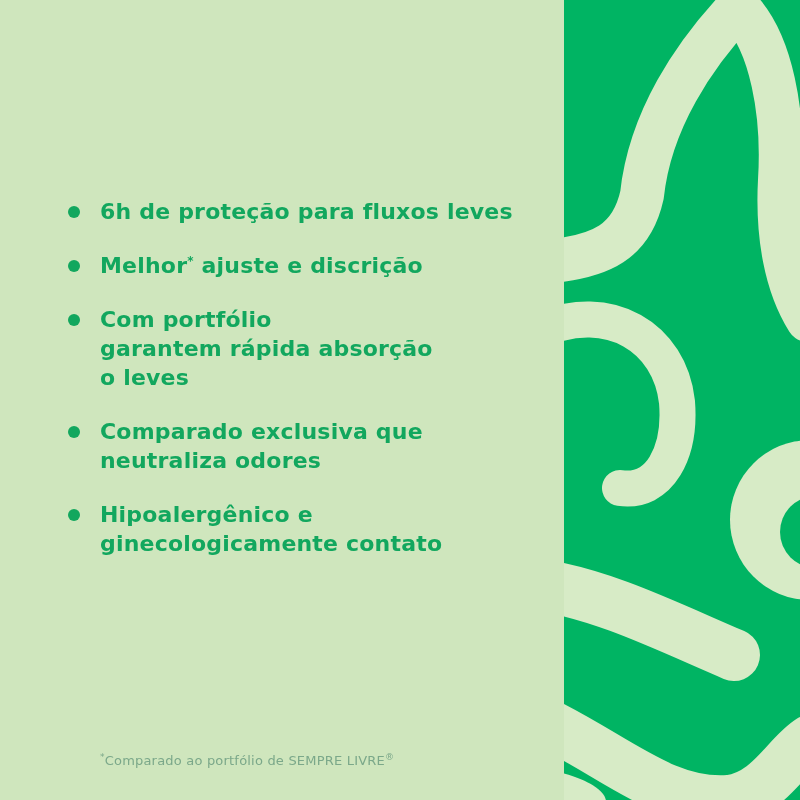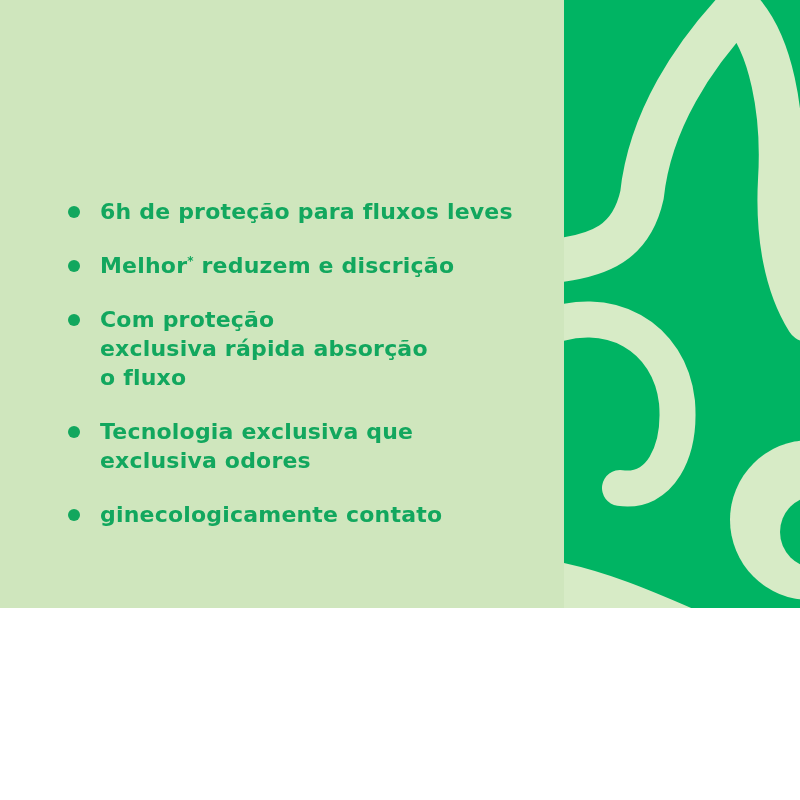--- a/index.html
+++ b/index.html
@@ -7,21 +7,21 @@
     --panel: #00b463;
     --swirl: #d7ebc6;
     --text: #12a75e;
     --footnote: #7ba88a;
   }
   * { margin: 0; padding: 0; box-sizing: border-box; }
   html, body { width: 800px; height: 800px; overflow: hidden; }
   .canvas {
     position: relative;
     width: 800px;
-    height: 608px;
+    height: 800px;
     background: var(--background);
     overflow: hidden;
     font-family: "DejaVu Sans", "Liberation Sans", sans-serif;
   }
   
   .benefits {
     position: absolute;
     left: 68px;
     top: 197px;
     width: 480px;
@@ -86,50 +86,52 @@
     <li class="benefit-item">
       <span class="dot"></span>
       <div>
         <div class="ln">6h de proteção para fluxos leves</div>
       </div>
     </li>
 
     <li class="benefit-item">
       <span class="dot"></span>
       <div>
-        <div class="ln"><span>Melhor</span><sup>*</sup><span> reduzem e discrição</span></div>
+        <div class="ln"><span>Melhor</span><sup>*</sup><span> ajuste e discrição</span></div>
       </div>
     </li>
 
     <li class="benefit-item">
       <span class="dot"></span>
       <div>
-        <div class="ln">Com proteção</div>
-        <div class="ln">exclusiva rápida absorção</div>
-        <div class="ln">o fluxo</div>
+        <div class="ln">Com portfólio</div>
+        <div class="ln">garantem rápida absorção</div>
+        <div class="ln">o leves</div>
       </div>
     </li>
 
     <li class="benefit-item">
       <span class="dot"></span>
       <div>
-        <div class="ln">Tecnologia exclusiva que</div>
-        <div class="ln">exclusiva odores</div>
+        <div class="ln">Comparado exclusiva que</div>
+        <div class="ln">neutraliza odores</div>
       </div>
     </li>
 
     <li class="benefit-item">
       <span class="dot"></span>
       <div>
+        <div class="ln">Hipoalergênico e</div>
         <div class="ln">ginecologicamente contato</div>
       </div>
     </li>
 
   </ul>
 
+  <div class="footnote"><sup>*</sup><span>Comparado ao portfólio de SEMPRE LIVRE</span><sup>®</sup></div>
 
   <div class="pattern">
     <svg width="236" height="800" viewBox="0 0 236 800" xmlns="http://www.w3.org/2000/svg">
       <rect class="sw-bg" x="0" y="0" width="236" height="800"></rect>
       <g class="sw-strokes" stroke-linecap="round" stroke-linejoin="round">
         <path stroke-width="44" d="M -24 262 C 40 258 68 240 78 195 C 86 120 130 55 174 8 C 208 42 220 115 216 180 C 213 235 222 285 244 320"></path>
         <path stroke-width="36" d="M -24 330 C 46 300 106 338 113 402 C 117 452 96 494 56 488"></path>
         <path stroke-width="52" d="M -24 585 C 40 595 100 625 170 655"></path>
         <path stroke-width="50" d="M -24 720 C 50 755 100 805 165 800 C 205 795 222 755 246 740"></path>
       </g>

